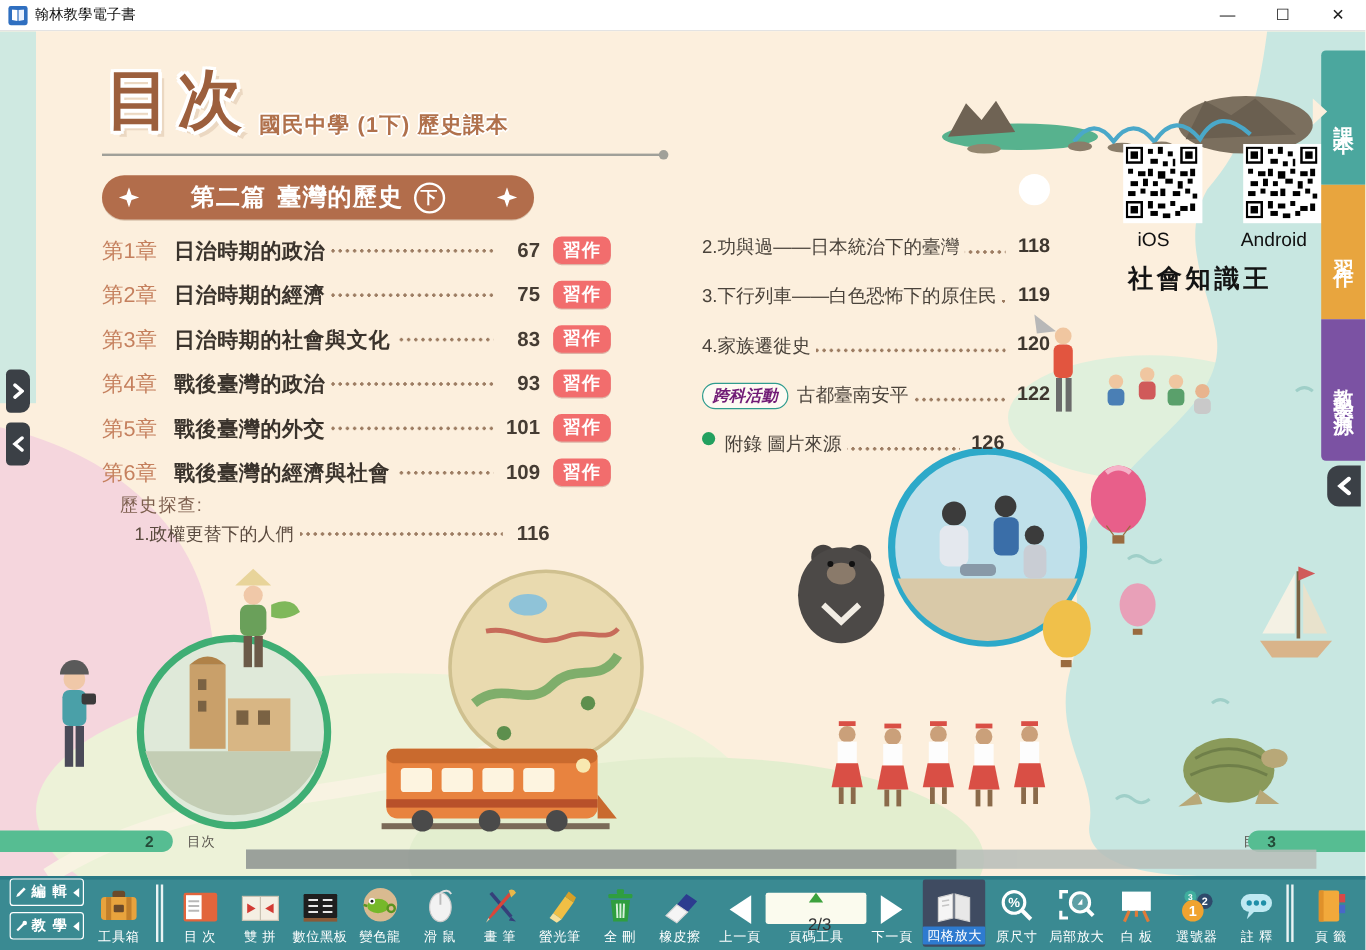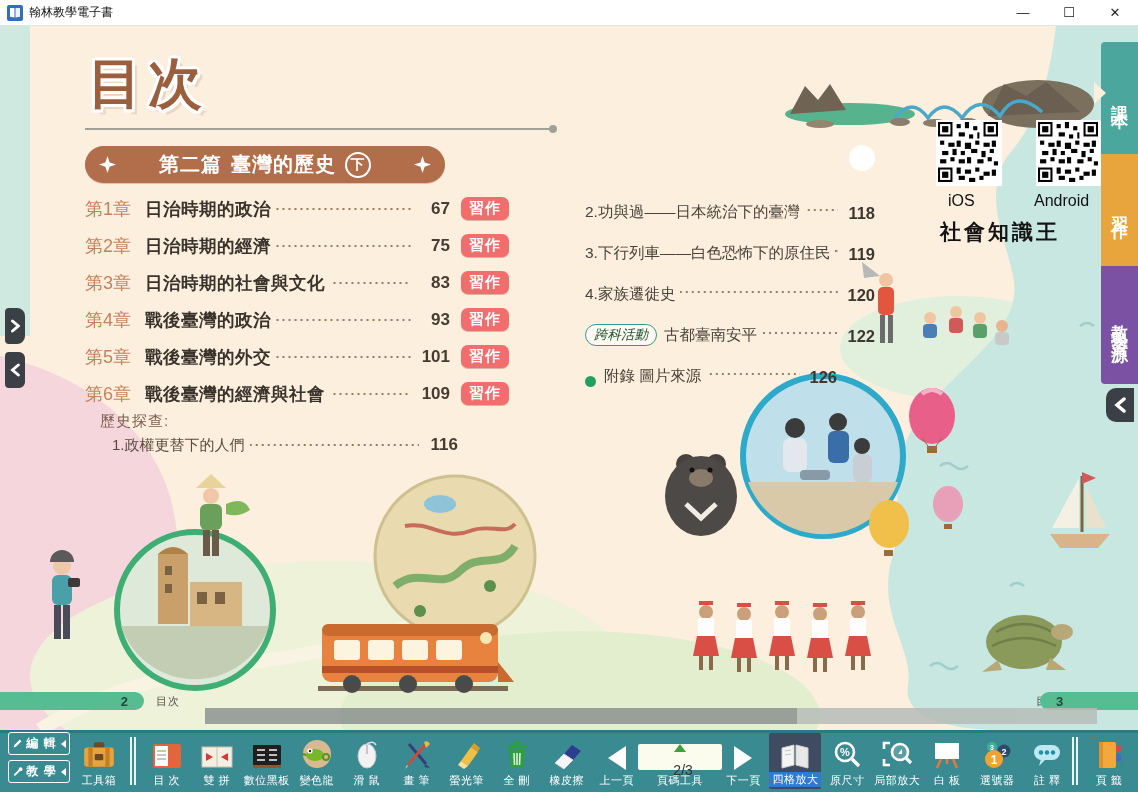--- a/index.html
+++ b/index.html
@@ -50,25 +50,25 @@
   .badge{margin-left:11px;background:#f26d6d;color:#fff;font-size:15px;font-weight:bold;
     padding:2px 8px;border-radius:7px;flex:none;letter-spacing:1px;box-shadow:0 1px 0 rgba(150,40,40,.3);}
 
   .explore-heading{position:absolute;left:100px;top:386px;font-size:15px;color:#7d5f4e;letter-spacing:1px;}
   .explore-row{position:absolute;left:112px;top:407px;width:346px;display:flex;align-items:center;height:24px;
     font-size:15px;color:#5a4a3e;}
   .explore-row .ch-page{font-size:17px;}
 
   
   .rlist{position:absolute;left:585px;top:170px;width:290px;display:flex;flex-direction:column;gap:14px;}
-  .r-row{display:flex;align-items:flex-end;height:27px;font-size:15.5px;color:#4a433b;}
+  .r-row{display:flex;align-items:flex-start;height:27px;font-size:15.5px;color:#4a433b;}
   .r-title{white-space:nowrap;}
   .r-page{width:32px;text-align:right;font-size:16.5px;font-weight:bold;color:#3e372f;flex:none;}
-  .tag-pill{flex:none;margin-right:7px;color:#14532d;border:1.6px solid #2f9c8e;border-radius:13px;
-    padding:0 8px;font-size:13.5px;font-weight:normal;font-style:italic;background:rgba(255,255,255,.65);line-height:20px;}
+  .tag-pill{flex:none;margin-right:7px;color:#701a75;border:1.6px solid #2f9c8e;border-radius:13px;
+    padding:0 8px;font-size:13.5px;font-weight:bold;font-style:italic;background:rgba(255,255,255,.65);line-height:20px;}
   .bullet{flex:none;width:11px;height:11px;border-radius:50%;background:#23a05f;margin-right:8px;}
 
   
   .qr-block{position:absolute;left:934px;top:94px;width:176px;}
   .qr-tile{position:absolute;top:0;width:66px;height:66px;background:#fff;padding:2px;box-sizing:border-box;}
   .qr-a{left:2px;} .qr-b{left:102px;}
   .qr-label{position:absolute;top:72px;font-size:16px;color:#111;}
   .qr-label-a{left:14px;} .qr-label-b{left:100px;}
   .qr-caption{position:absolute;left:6px;top:98px;font-size:21px;font-weight:bold;color:#141414;letter-spacing:3px;white-space:nowrap;}
 
@@ -396,20 +396,21 @@
         <path d="M196,462 L226,462 L211,448 Z" fill="#e8d49a"></path>
         <circle cx="211" cy="470" r="8" fill="#f0c8a8"></circle>
         <rect x="200" y="478" width="22" height="26" rx="6" fill="#6aa05a"></rect>
         <rect x="203" y="504" width="7" height="26" fill="#6b5a48"></rect>
           <rect x="212" y="504" width="7" height="26" fill="#6b5a48"></rect>
         <path d="M226,478 Q244,470 250,484 Q238,492 226,488 Z" fill="#7fb85a"></path>
       </g>
     </svg>
 
     <div class="toc-title">目次</div>
+    <div class="toc-subtitle">國民中學 (1下) 歷史課本</div>
     <div class="title-rule"></div>
 
     <div class="section-banner">
       <svg width="17" height="17" viewBox="0 0 16 16">
           <path d="M8 0 L10 6 L16 8 L10 10 L8 16 L6 10 L0 8 L6 6 Z" fill="#fff"></path>
         </svg>
       <span class="banner-text">
         <span>第二篇</span>
         <span>臺灣的歷史</span>
         <span class="vol-circle">下</span>

